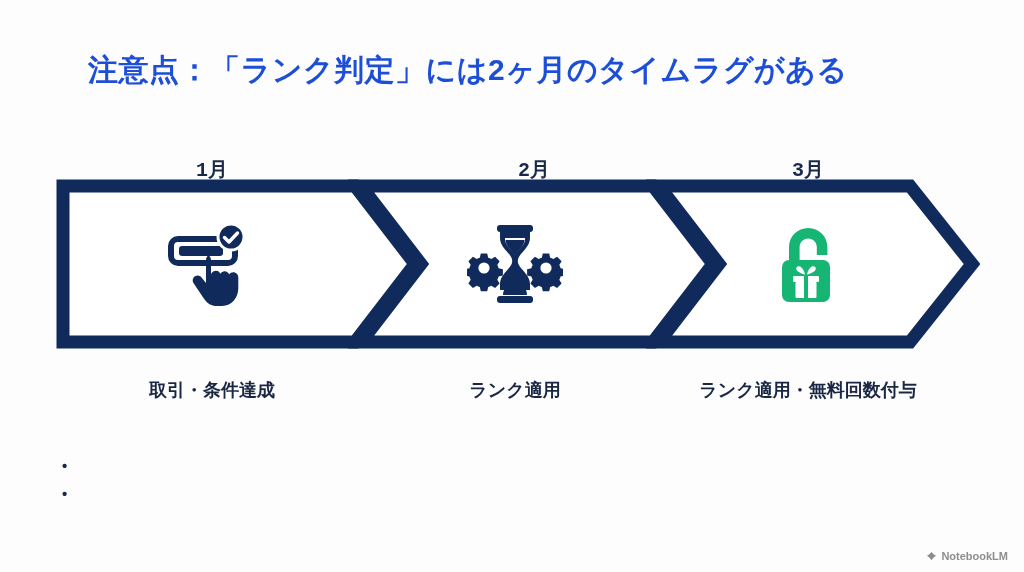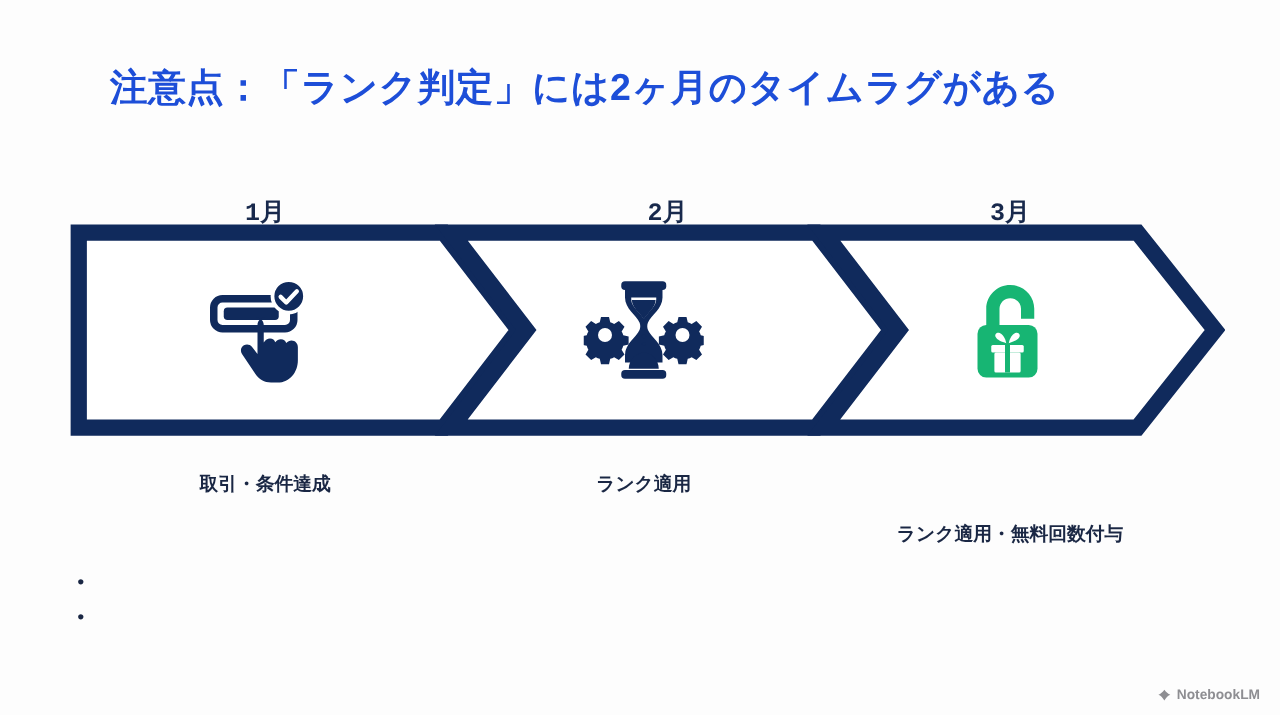--- a/index.html
+++ b/index.html
@@ -80,21 +80,21 @@
     position: absolute;
     left: 60px;
     top: 378px;
     width: 912px;
     height: 30px;
   }
   .step-caption {
     position: absolute;
     top: 0;
     transform: translateX(-50%);
-    font-size: 15px;
+    font-size: 18px;
     font-weight: bold;
     color: #1a2744;
     white-space: nowrap;
   }
 
   
   #bullet-list {
     position: absolute;
     left: 62px;
     top: 452px;
@@ -248,21 +248,21 @@
                    c-2.6 0.6 -5 4 -5.8 8.3 z"></path>
         </g>
       </g>
     </svg>
   </div>
 </div>
 
 <div id="caption-row">
   <div class="step-caption" style="left:152px;">取引・条件達成</div>
   <div class="step-caption" style="left:455px;">ランク適用</div>
-  <div class="step-caption" style="left:748px;margin-top:40px;">ランク適用・無料回数付与</div>
+  <div class="step-caption" style="left:748px;">ランク適用・無料回数付与</div>
 </div>
 
 <div id="bullet-list">
   <div class="bullet-item">
     <span class="bullet-dot">•</span>
   </div>
   <div class="bullet-item">
     <span class="bullet-dot">•</span>
   </div>
 </div>

